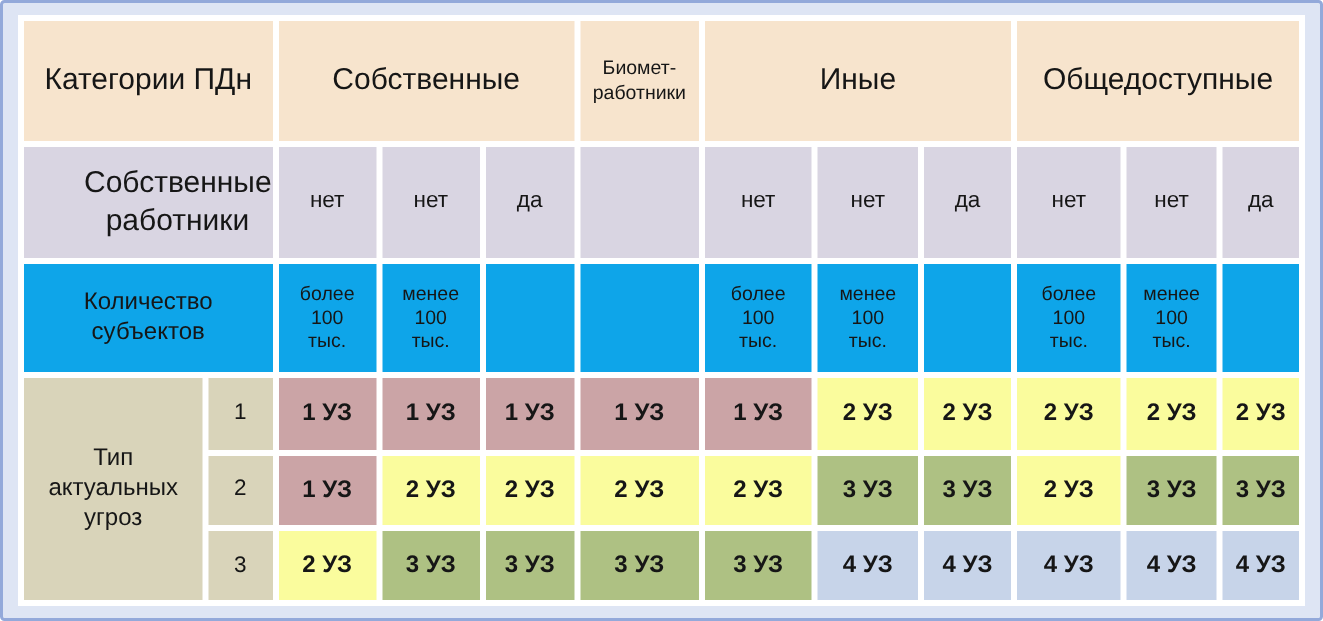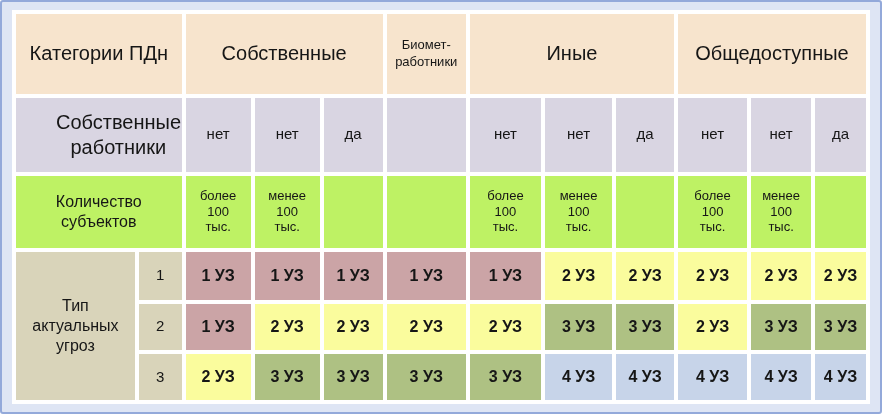--- a/index.html
+++ b/index.html
@@ -34,21 +34,21 @@
   tr.r-head   { height: 78px; }
   tr.r-emp    { height: 72px; }
   tr.r-subj   { height: 70px; }
   tr.r-t1     { height: 47px; }
   tr.r-t2     { height: 45px; }
   tr.r-t3     { height: 45px; }
   .cream { background: #f7e4cd; font-size: 20px; }
   .biom  { font-size: 13px; line-height: 1.3; }
   .lav   { background: #d9d5e2; }
   .lav.label { font-size: 20px; padding-left: 40px; }
-  .cyan  { background: #bef264; }
+  .cyan  { background: #0ea5e9; }
   .cyan.label { font-size: 16px; }
   .cyan.val { font-size: 13px; line-height: 1.2; }
   .tan   { background: #d9d4ba; }
   .tan.label { font-size: 16px; }
   .uz    { font-weight: bold; font-size: 16px; }
 </style>
 </head>
 <body>
 
 <div class="frame">

